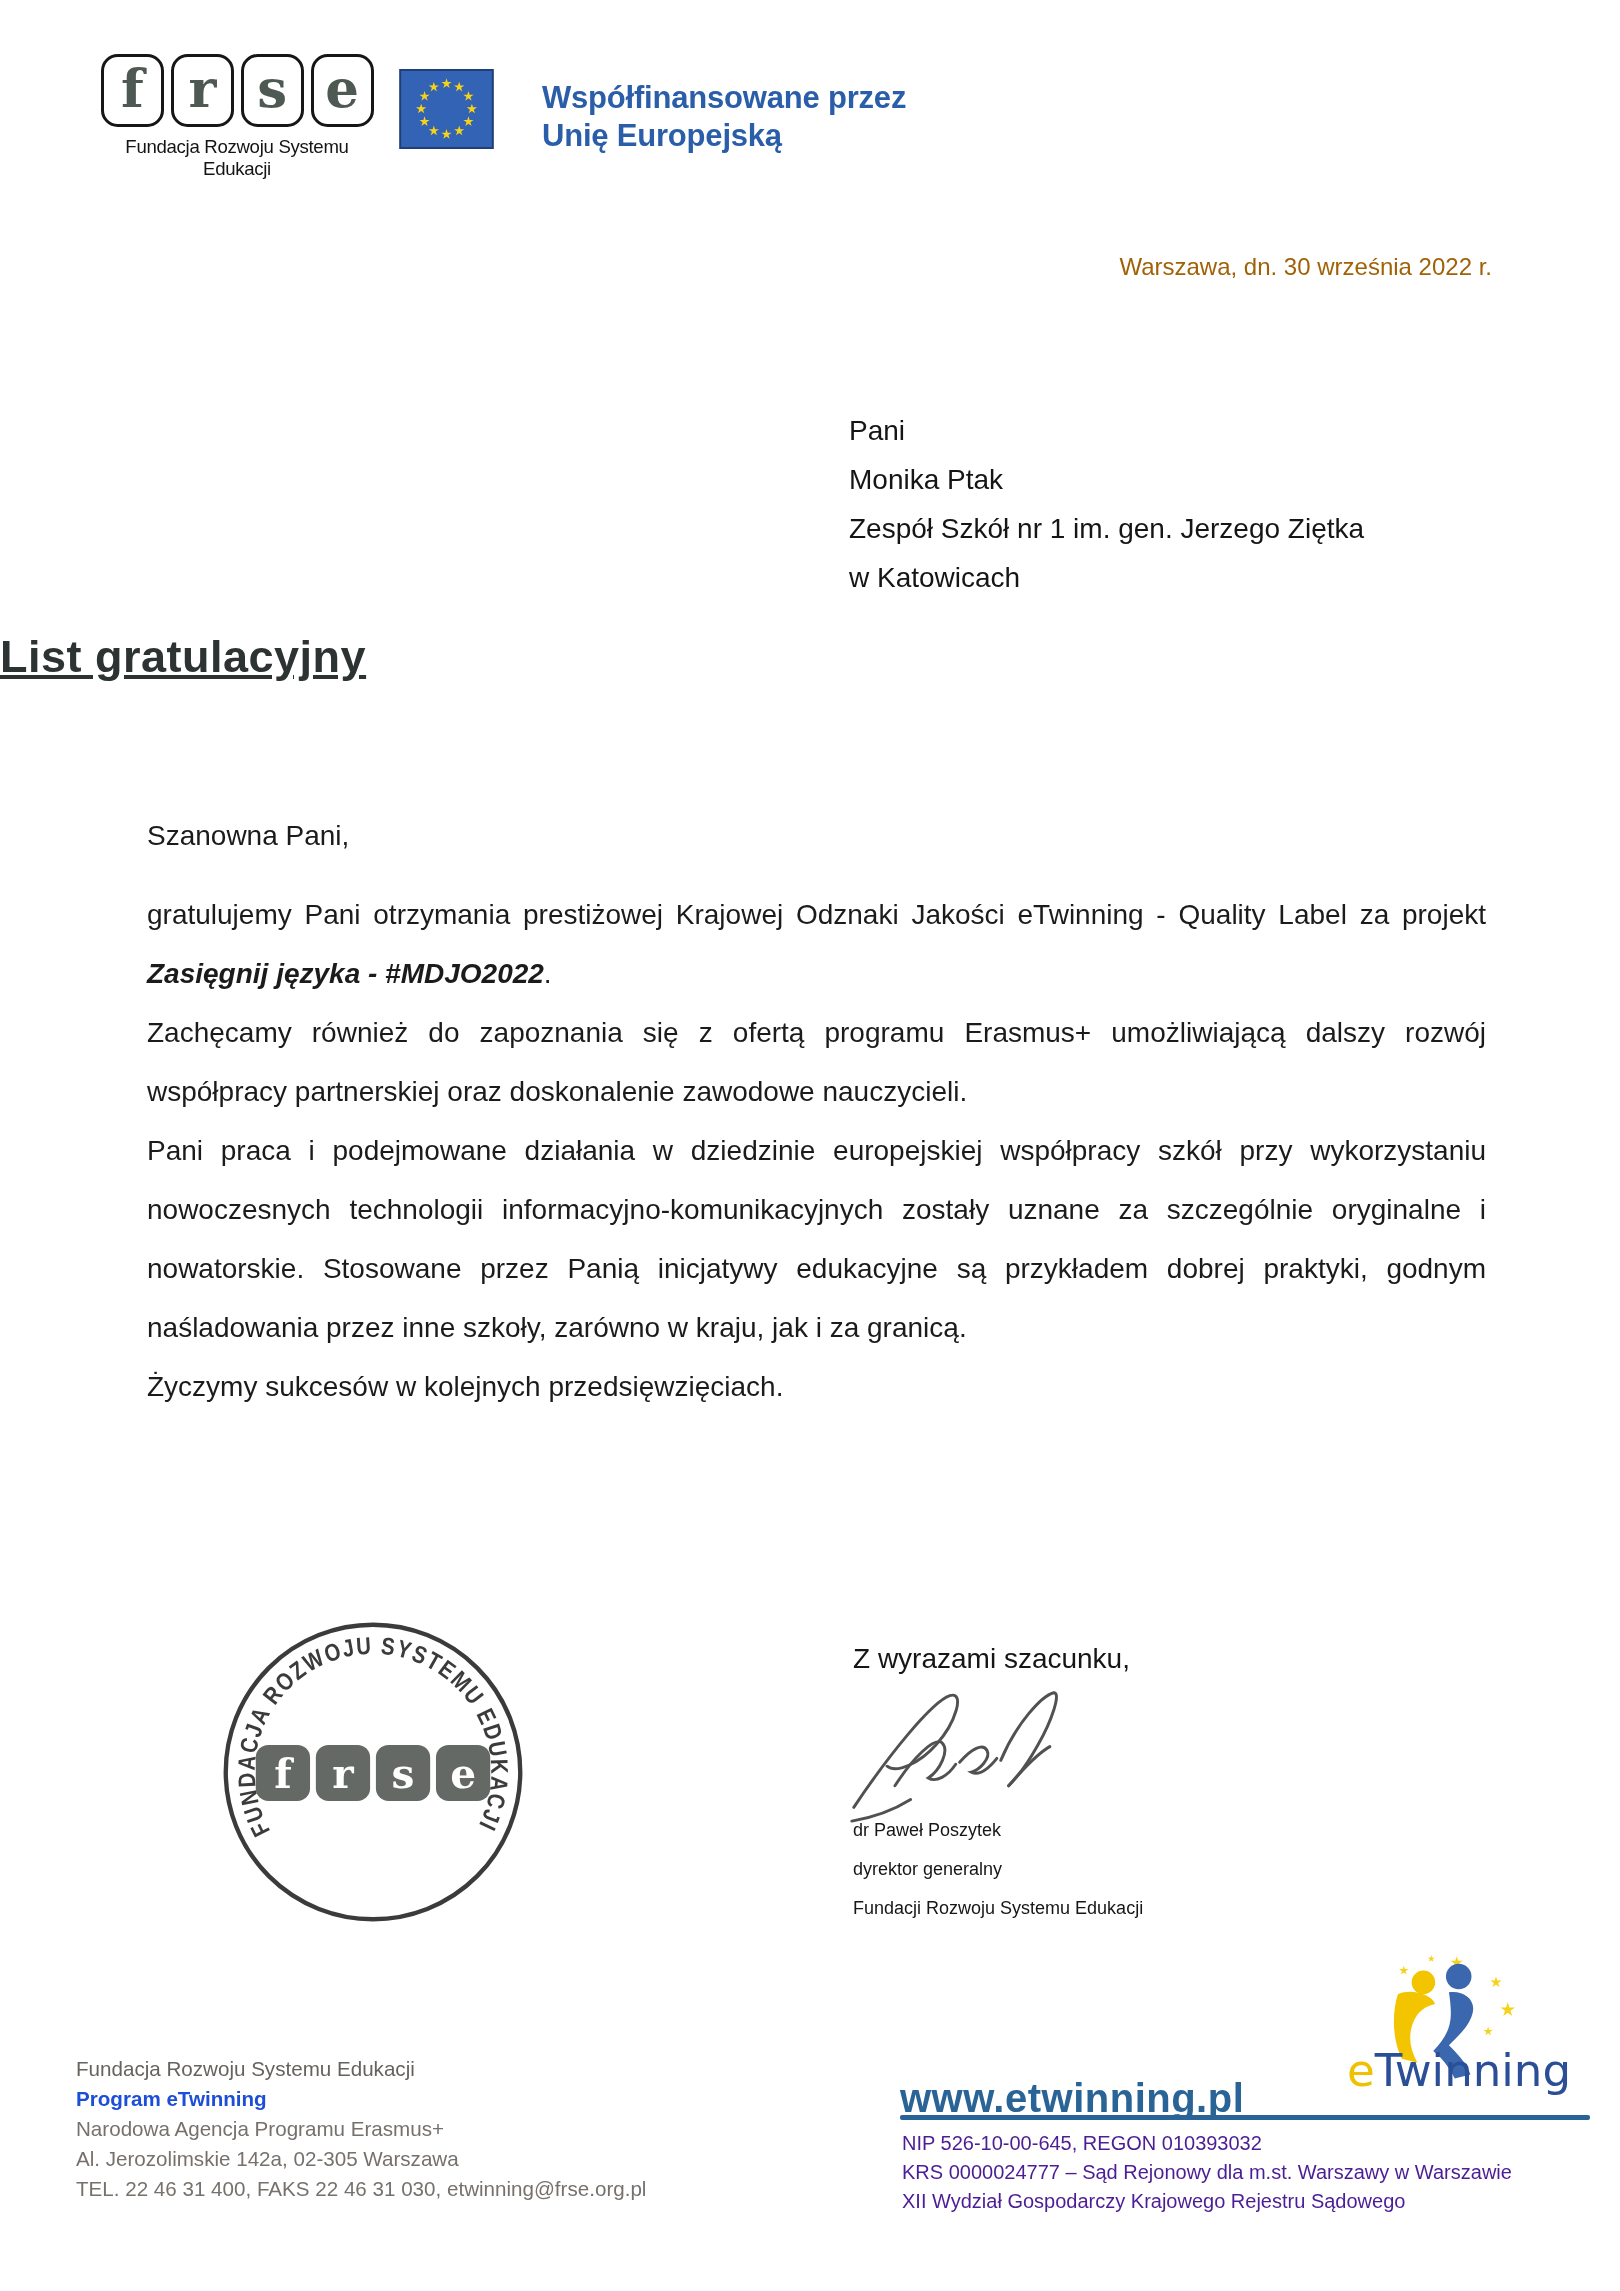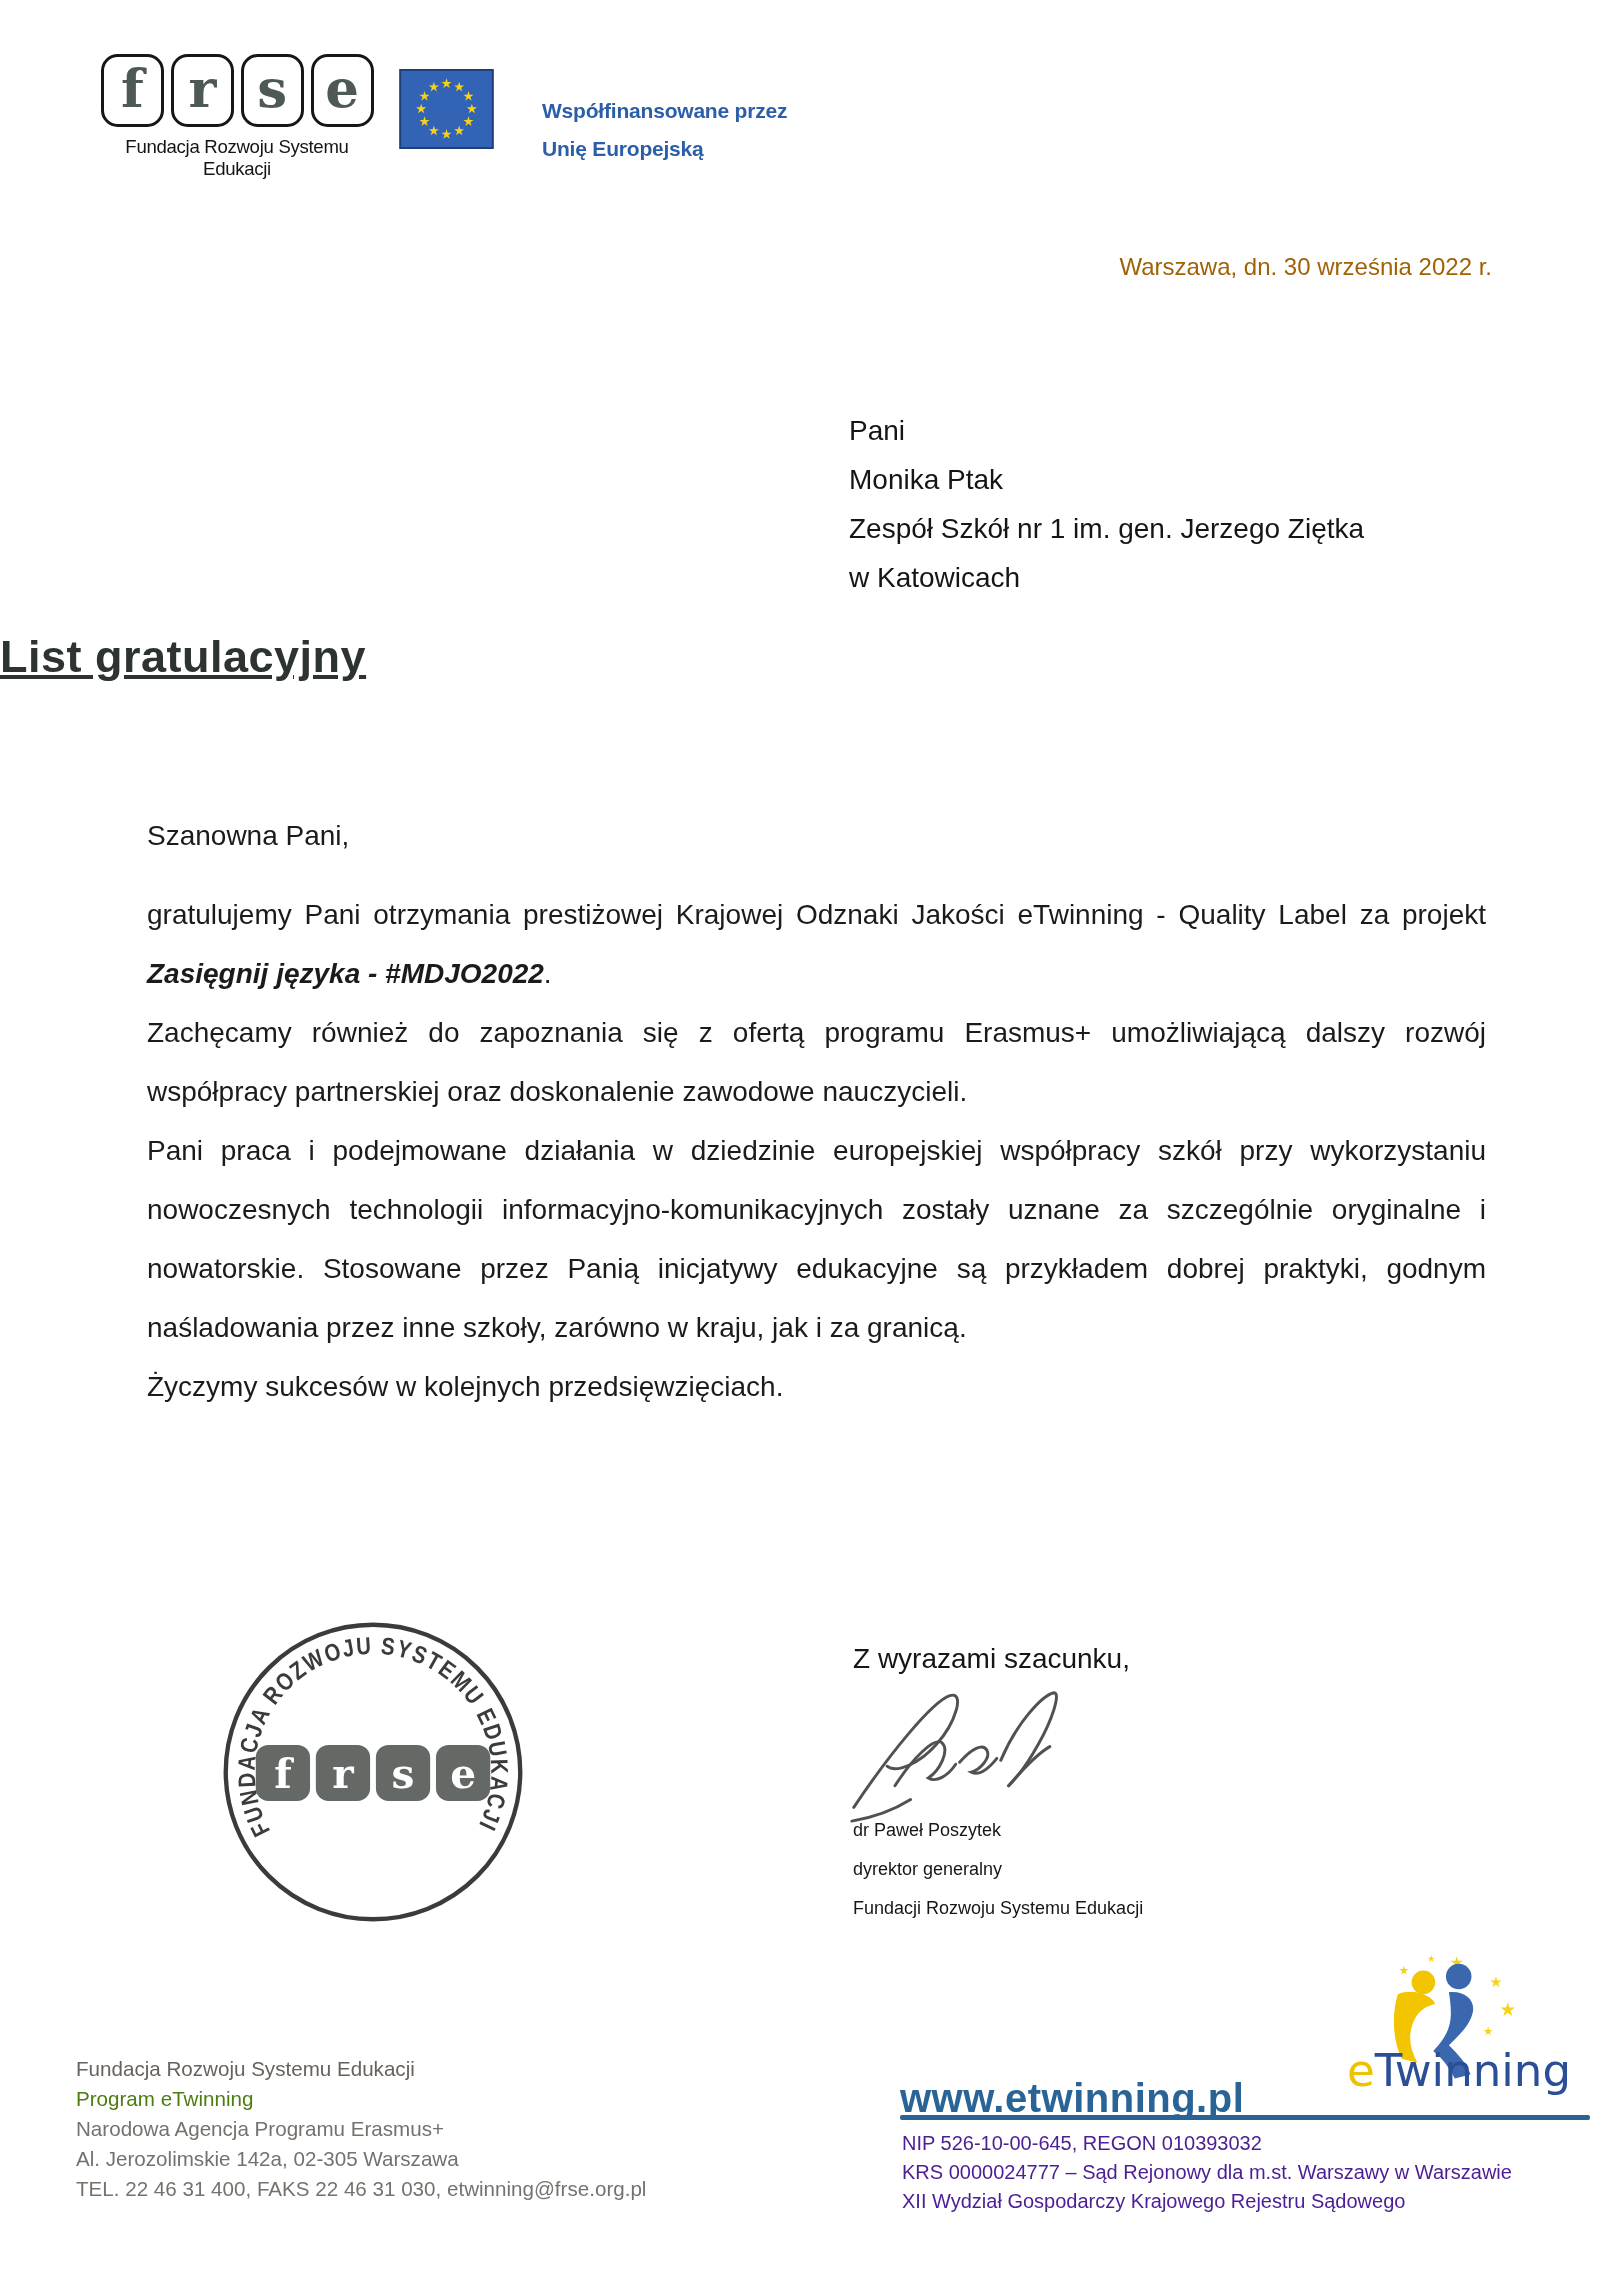--- a/index.html
+++ b/index.html
@@ -19,21 +19,21 @@
   .frse-box span {
     font-family:"DejaVu Serif", serif; font-weight:bold; font-size:53px;
     color:#4e5954; line-height:1; transform:translateY(-2px);
   }
   .frse-caption {
     margin-top:8.8px; width:272px; text-align:center; font-size:18.6px;
     letter-spacing:-0.3px; color:#141414; font-weight:500;
   }
   .eu-flag { position:absolute; left:399px; top:69px; }
   .eu-text {
-    position:absolute; left:542px; top:92px; font-size:21px; font-weight:bold;
+    position:absolute; left:542px; top:79px; font-size:31px; font-weight:bold;
     color:#2b5ea9; line-height:38px; letter-spacing:-0.2px;
   }
   
   .date-line { position:absolute; top:253px; right:128px; font-size:24px; color:#a16207; }
   .recipient { position:absolute; left:849px; top:406px; font-size:28px; line-height:49px; color:#151515; }
   .letter-title {
     position:absolute; left:0; top:631px; width:100%; 
     font-size:45px; font-weight:bold; color:#2d3233; letter-spacing:0.5px;text-decoration:underline;
   }
   
@@ -43,21 +43,21 @@
   .project-name { font-weight:bold; font-style:italic; }
   
   .stamp { position:absolute; left:218px; top:1617px; opacity:0.92; }
   
   .closing { position:absolute; left:853px; top:1643px; font-size:28px; color:#161616; }
   .sig-svg { position:absolute; left:838px; top:1678px; }
   .sig-block { position:absolute; left:853px; top:1811px; font-size:18px; line-height:39px; color:#161616; }
   
   .footer-left { position:absolute; left:76px; top:2054px; font-size:20.6px; line-height:30px; color:#76716c; }
   .footer-left .f-line1 { color:#67625d; }
-  .footer-left .f-line2 { color:#4d7c0f; font-weight:normal; }
+  .footer-left .f-line2 { color:#1d4ed8; font-weight:bold; }
   .www-link { position:absolute; left:900px; top:2035px; font-size:40px; font-weight:bold; color:#2a6496; letter-spacing:0.5px;margin-top:41px; }
   .etw-logo { position:absolute; left:1341px; top:1949px; }
   .blue-rule { position:absolute; left:900px; top:2115px; width:690px; height:4.9px; background:#2a6496; border-radius:2px; }
   .reg-block { position:absolute; left:902px; top:2129px; font-size:20px; line-height:29px; color:#4c1d95; }
 </style>
 </head>
 <body>
 
 <div class="page">
 

